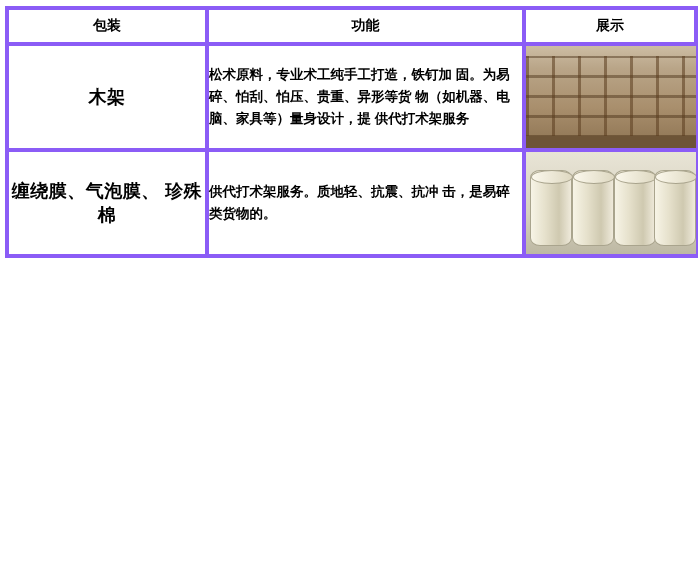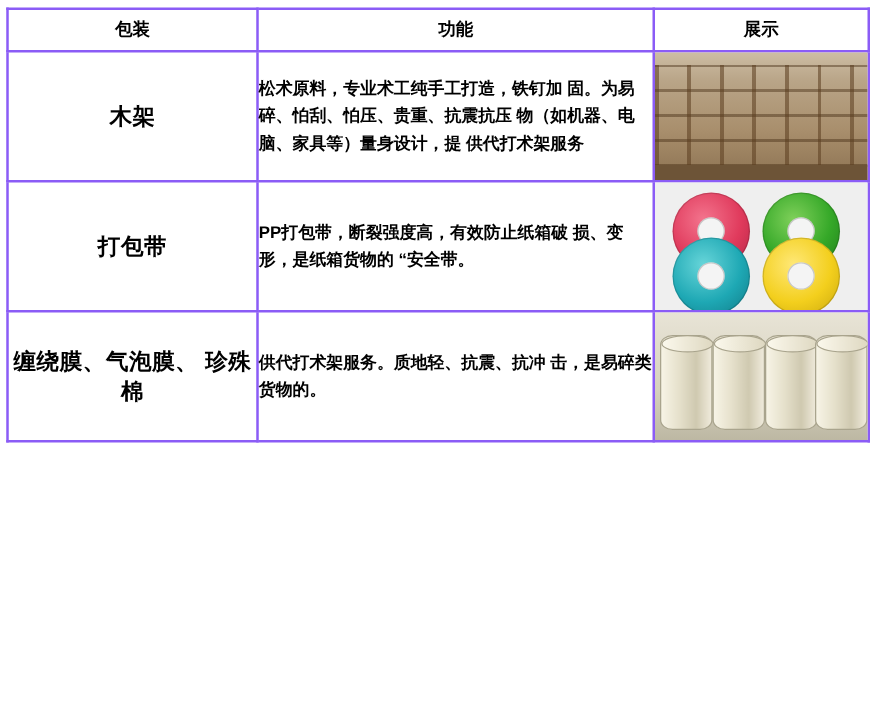--- a/index.html
+++ b/index.html
@@ -19,21 +19,21 @@
     height: 570px;
     overflow: hidden;
   }
   table.pkg-table {
     border-collapse: collapse;
     width: 689px;
     margin: 6px 0 0 5px;
     table-layout: fixed;
   }
   table.pkg-table td, table.pkg-table th {
-    border: 2px solid #8b5cf6;
+    border: 4px solid #8b5cf6;
     padding: 0;
     vertical-align: middle;
   }
   col.c-name { width: 200px; }
   col.c-func { width: 317px; }
   col.c-show { width: 172px; }
 
   thead th {
     height: 32px;
     font-size: 14px;
@@ -207,48 +207,28 @@
       <tr>
         <th>包装</th>
         <th>功能</th>
         <th>展示</th>
       </tr>
     </thead>
     <tbody>
 
       <tr>
         <td class="cell-name">木架</td>
-        <td class="cell-func">松术原料，专业术工纯手工打造，铁钉加 固。为易碎、怕刮、怕压、贵重、抗震抗压 物（如机器、电脑、家具等）量身设计，提 供代打术架服务</td>
+        <td class="cell-func">松术原料，专业术工纯手工打造，铁钉加 固。为易碎、怕刮、怕压、贵重、异形等货 物（如机器、电脑、家具等）量身设计，提 供代打术架服务</td>
         <td class="cell-show">
           <div class="photo ph-wood"></div>
         </td>
       </tr>
 
 
 
-      <tr>
-        <td class="cell-name">打包带</td>
-        <td class="cell-func">PP打包带，断裂强度高，有效防止纸箱破 损、变形，是纸箱货物的 “安全带。</td>
-        <td class="cell-show">
-          <div class="photo ph-strap">
-            <span class="roll r-red">
-                <span class="hole"></span>
-              </span>
-            <span class="roll r-green">
-                <span class="hole"></span>
-              </span>
-            <span class="roll r-blue">
-                <span class="hole"></span>
-              </span>
-            <span class="roll r-yellow">
-                <span class="hole"></span>
-              </span>
-          </div>
-        </td>
-      </tr>
 
       <tr>
         <td class="cell-name">缠绕膜、气泡膜、 珍殊棉</td>
         <td class="cell-func">供代打术架服务。质地轻、抗震、抗冲 击，是易碎类货物的。</td>
         <td class="cell-show">
           <div class="photo ph-film">
             <span class="film f1"></span>
             <span class="film f2"></span>
             <span class="film f3"></span>
             <span class="film f4"></span>

